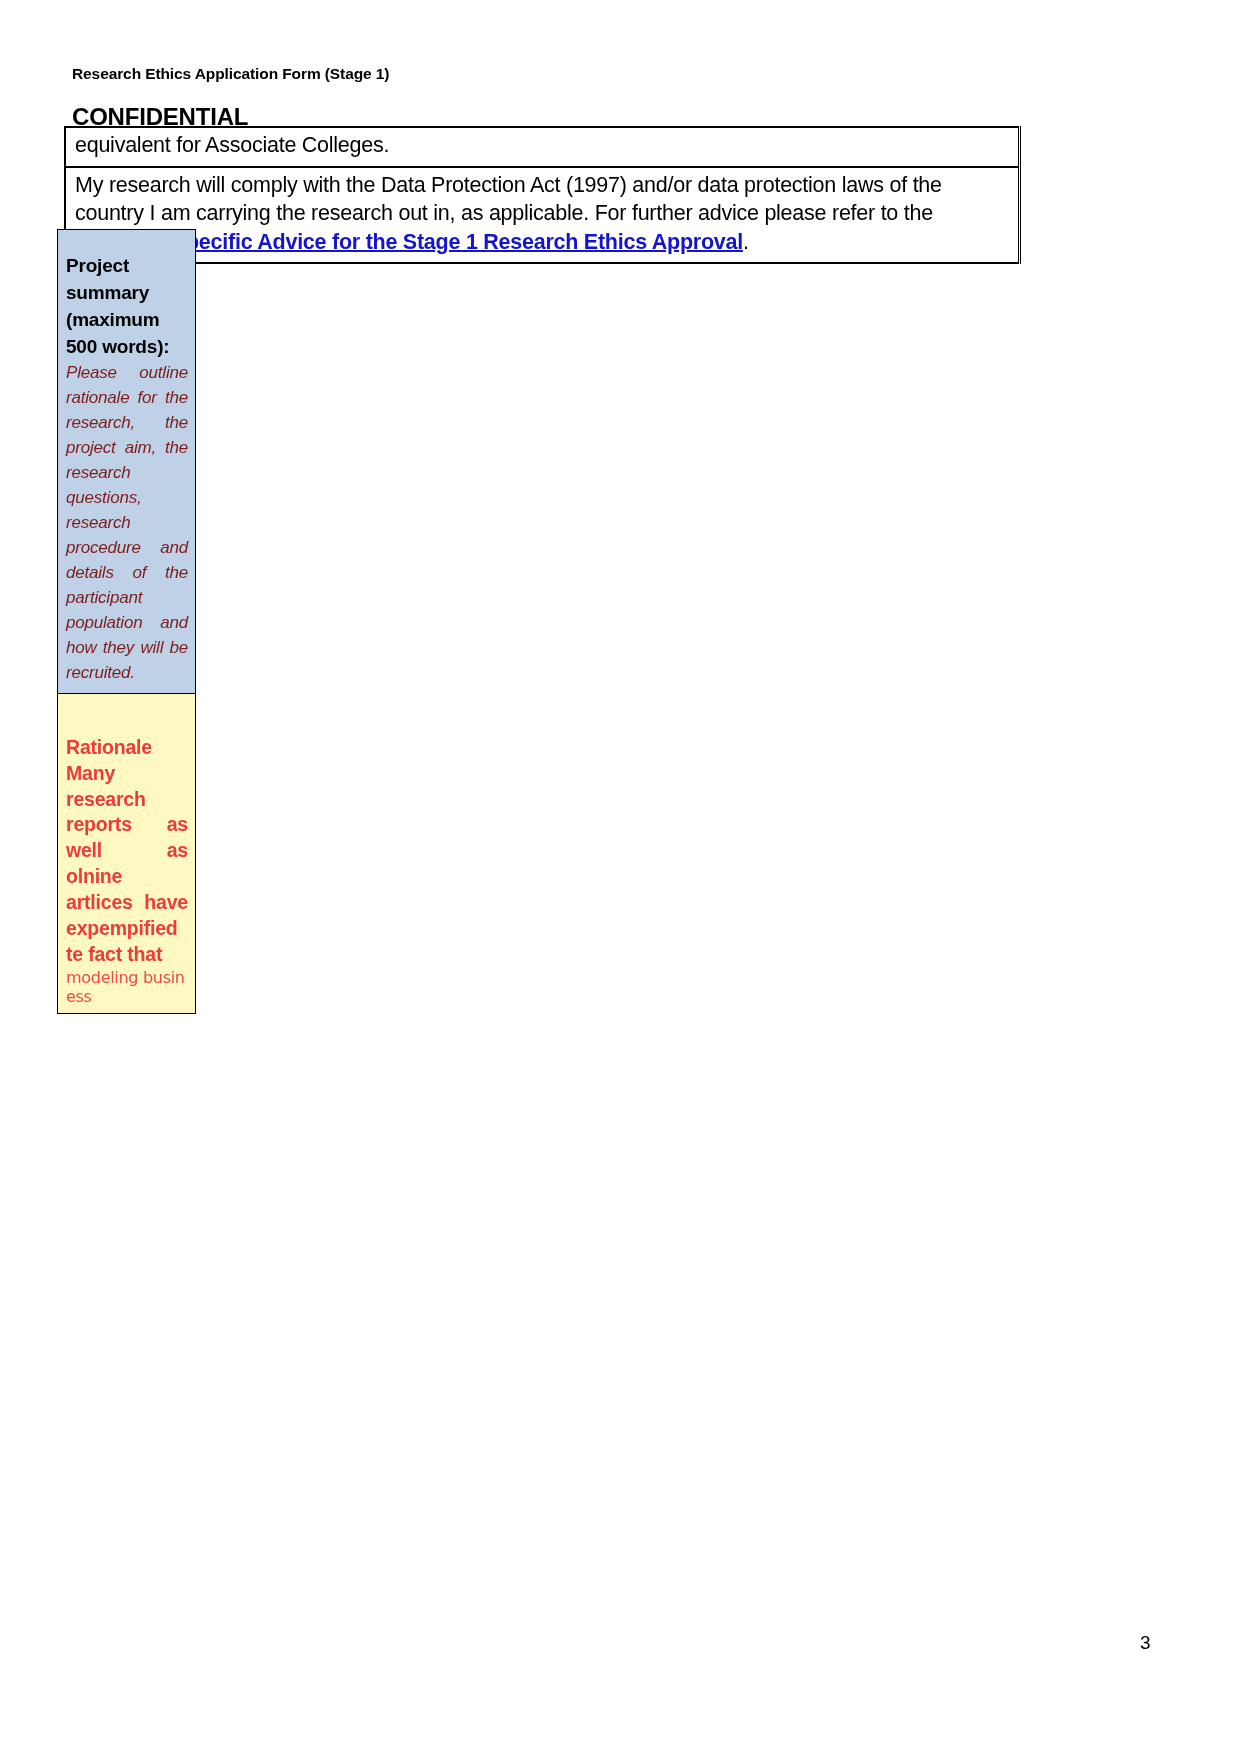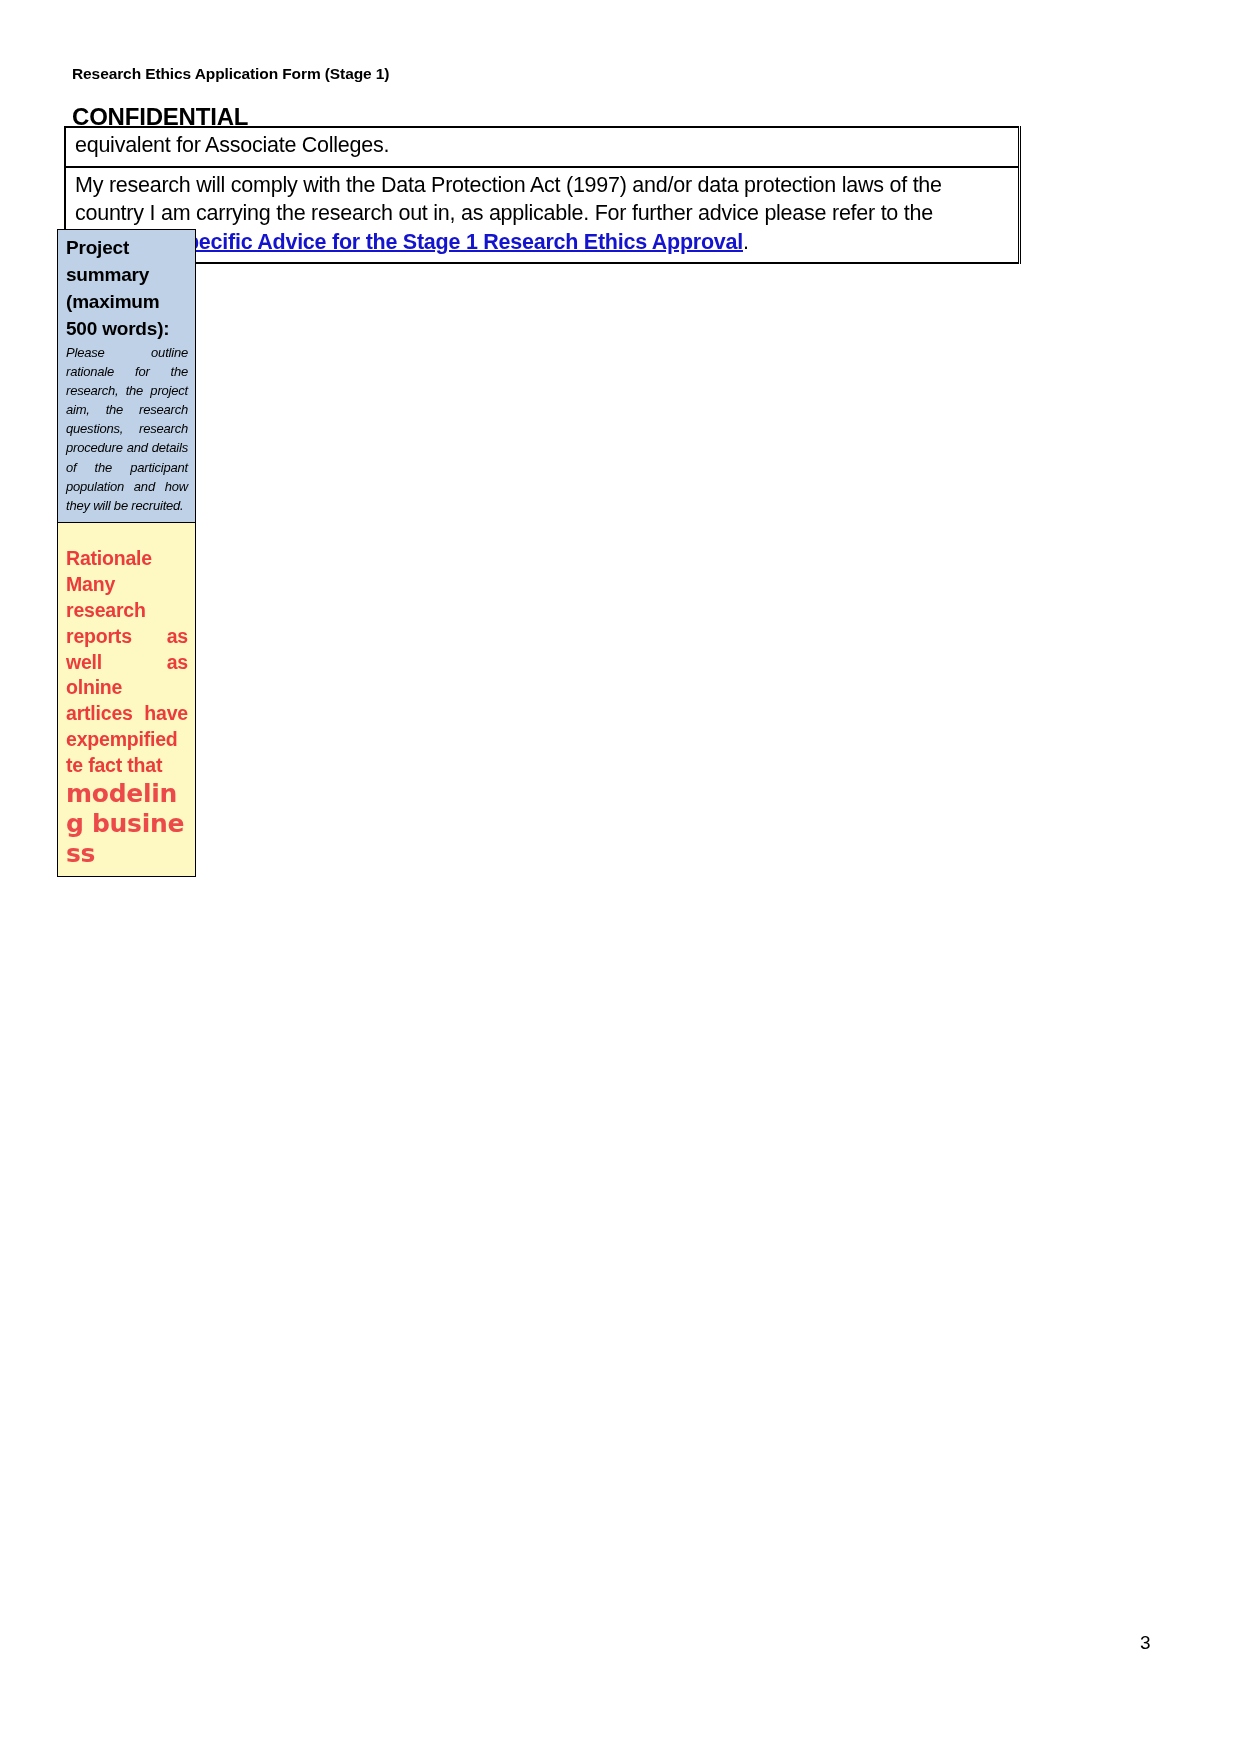--- a/index.html
+++ b/index.html
@@ -89,21 +89,21 @@
   .table-narrow {
     position: absolute;
     left: 57px;
     top: 229px;
     width: 139px;
     border-collapse: collapse;
   }
   .table-narrow td {
     border: 1.5px solid #000000;
     vertical-align: top;
-    padding: 5px 7px 7px 8px;
+    padding: 23px 7px 7px 8px;
   }
   .cell-summary {
     background: #bed1e7;
   }
   .cell-rationale {
     background: #fef9c3;
   }
 
   .lbl-bold {
     display: block;
@@ -114,23 +114,23 @@
     line-height: 1.42;
     text-align: justify;
     text-align-last: left;
     letter-spacing: -0.2px;
     word-break: break-word;
     hyphens: none;
   }
   .lbl-italic {
     display: block;
     font-family: "Liberation Sans", sans-serif;
-    font-size: 13px;
+    font-size: 17px;
     font-style: italic;
-    color: #000000;
+    color: #7f1d1d;
     line-height: 1.47;
     text-align: justify;
     text-align-last: left;
     letter-spacing: -0.2px;
     word-break: break-word;
   }
 
   .red-spacer {
     display: block;
     height: 18px;
@@ -143,22 +143,22 @@
     color: #ec3b3b;
     line-height: 1.33;
     text-align: justify;
     text-align-last: left;
     letter-spacing: -0.2px;
     word-break: break-word;
   }
   .red-large {
     display: block;
     font-family: "DejaVu Sans", sans-serif;
-    font-size: 25px;
-    font-weight: bold;
+    font-size: 16px;
+    font-weight: normal;
     color: #ec4a4a;
     line-height: 1.2;
     text-align: left;
     letter-spacing: -0.3px;
     word-break: break-all;
   }
 
   
   .page-number {
     position: absolute;

